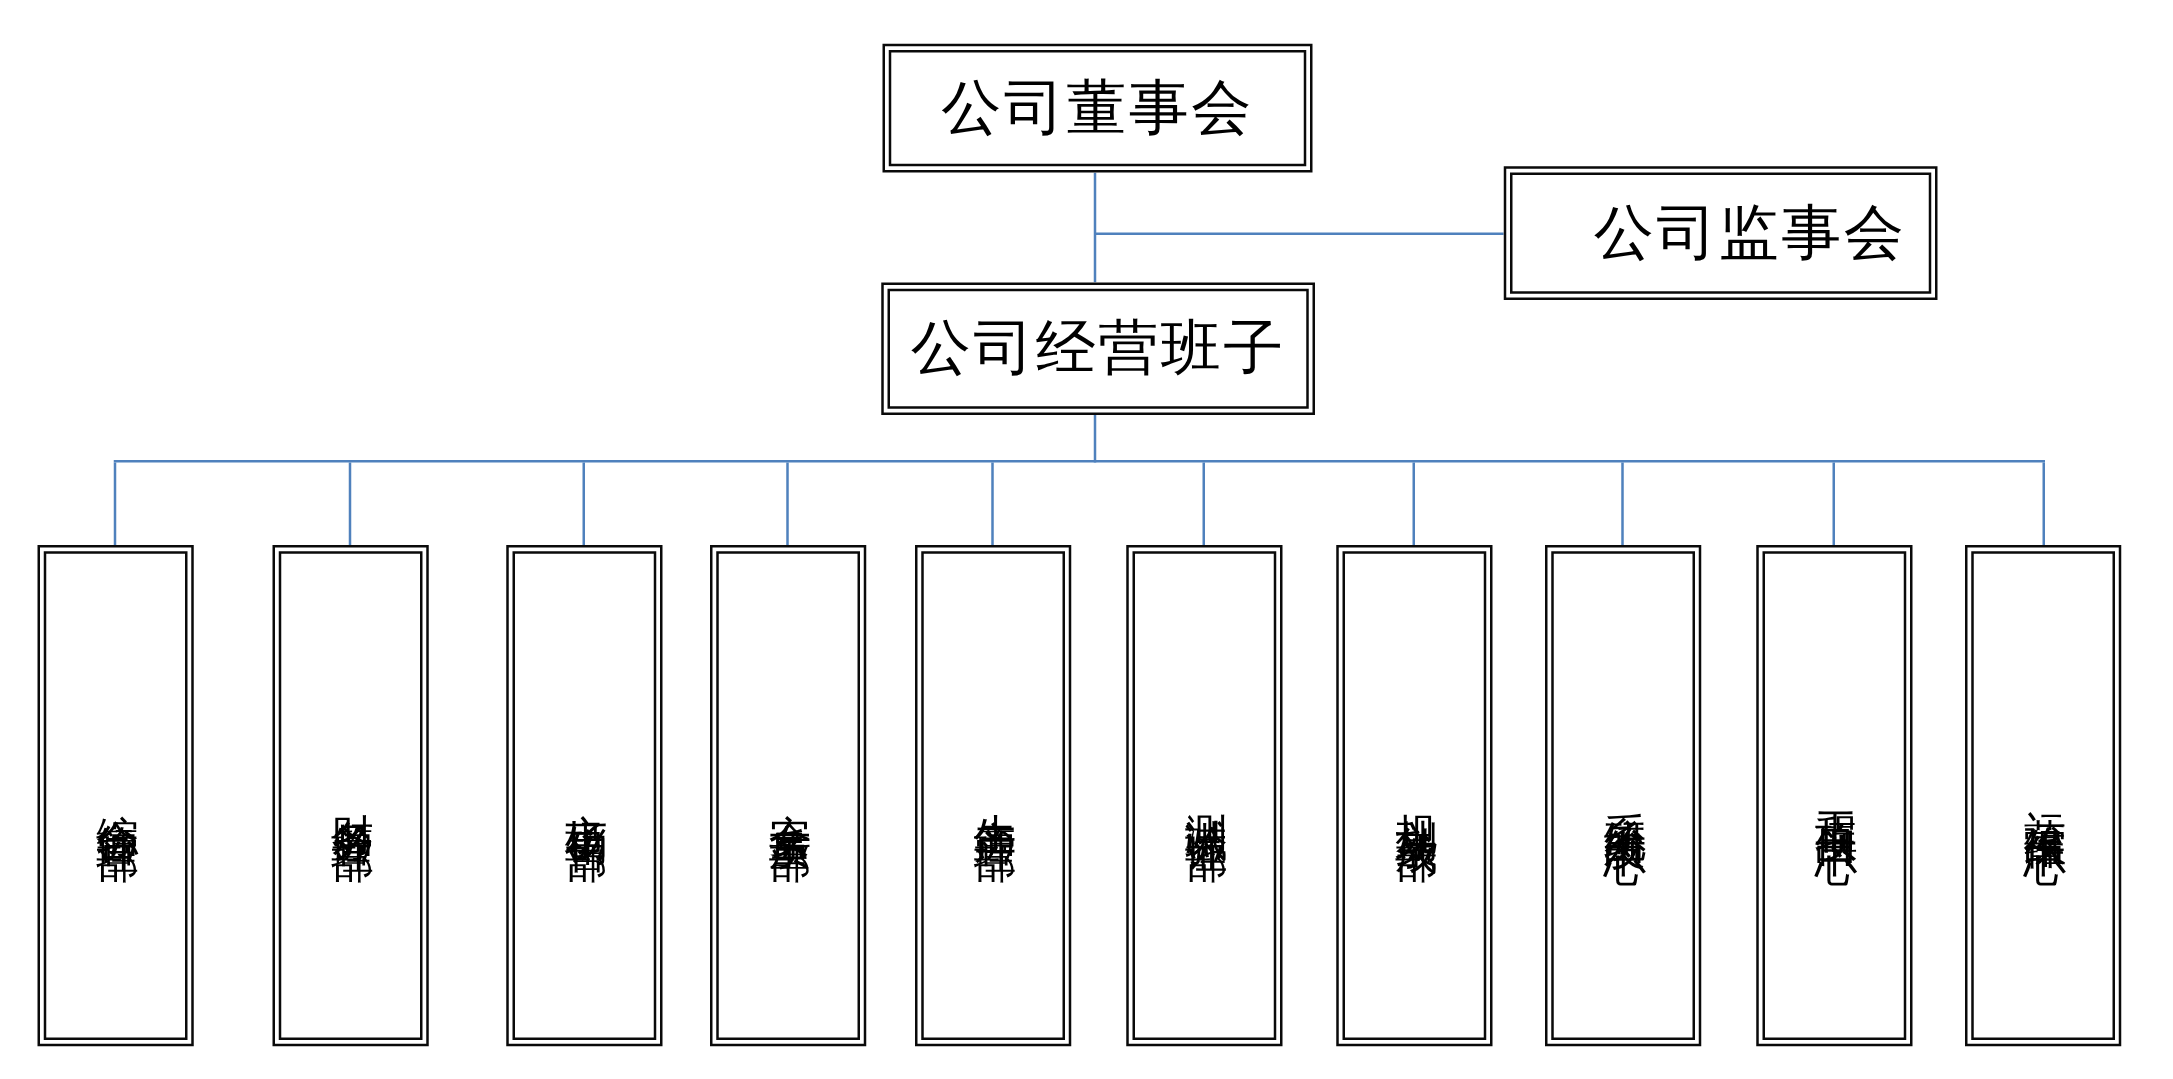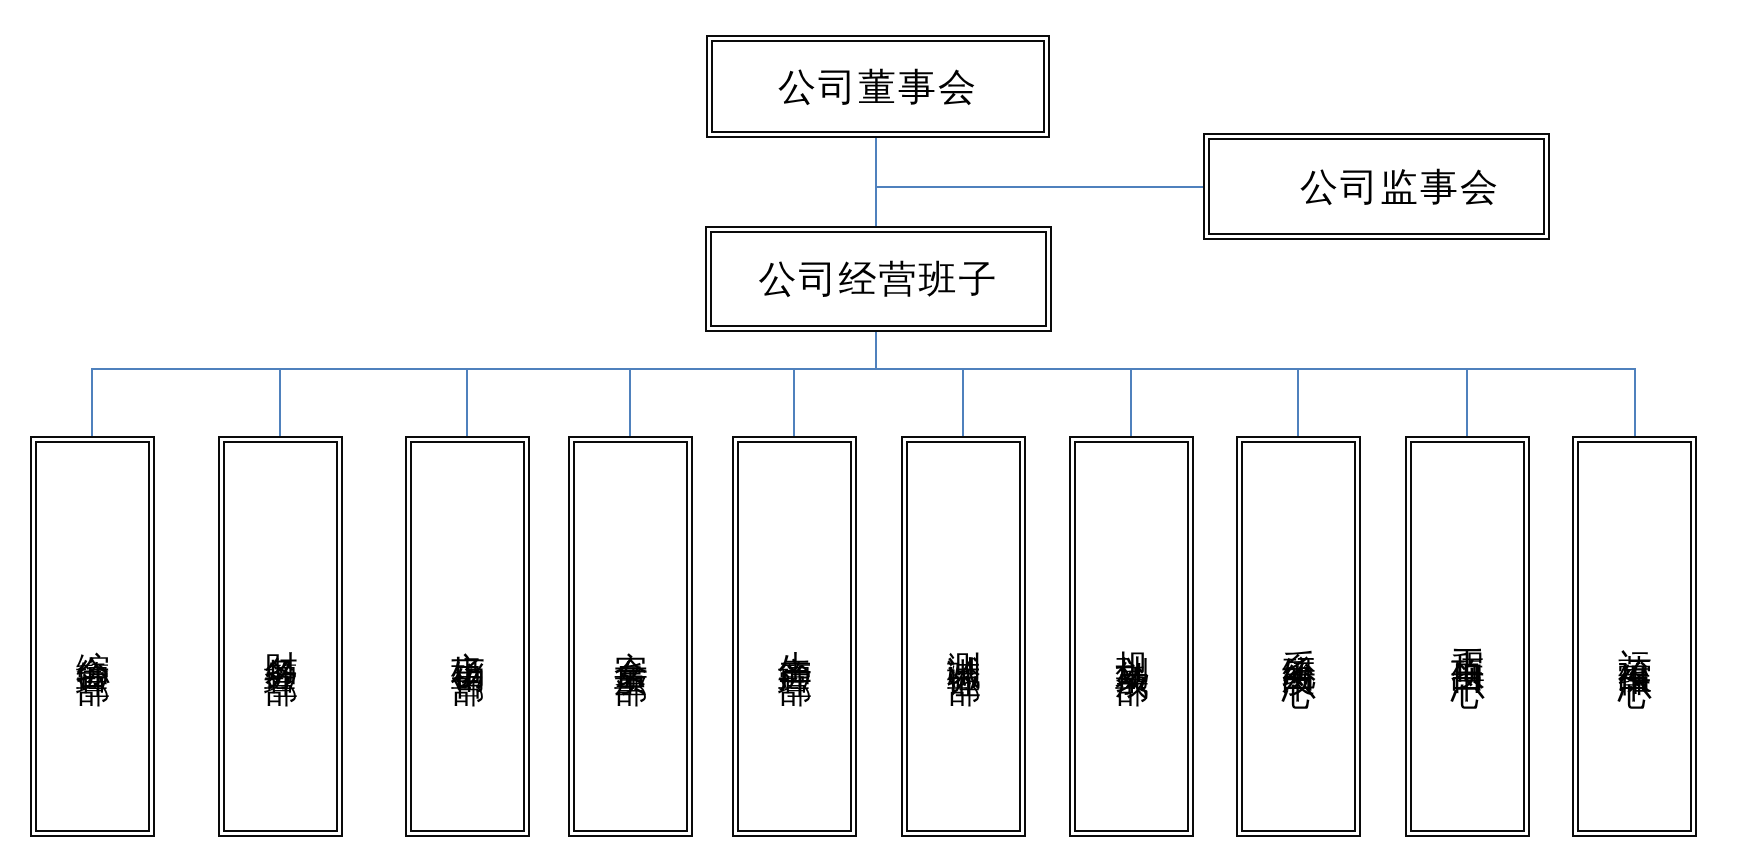--- a/index.html
+++ b/index.html
@@ -19,21 +19,21 @@
     box-sizing:border-box;
     display:flex;align-items:center;justify-content:center;
   }
   .obox::before{
     content:"";
     position:absolute;inset:3px;
     border:2px solid #0a0a0a;
     pointer-events:none;
   }
   .toplabel{
-    font-size:38px;
+    font-size:48px;
     letter-spacing:2px;
     white-space:nowrap;
     line-height:1;
   }
   
   .box-board      {left:706px;  top:35px;  width:344px; height:103px;}
   .box-supervisory{left:1203px; top:133px; width:347px; height:107px;padding-left:47px;}
   .box-management {left:705px;  top:226px; width:347px; height:106px;}
   
   .dept{

